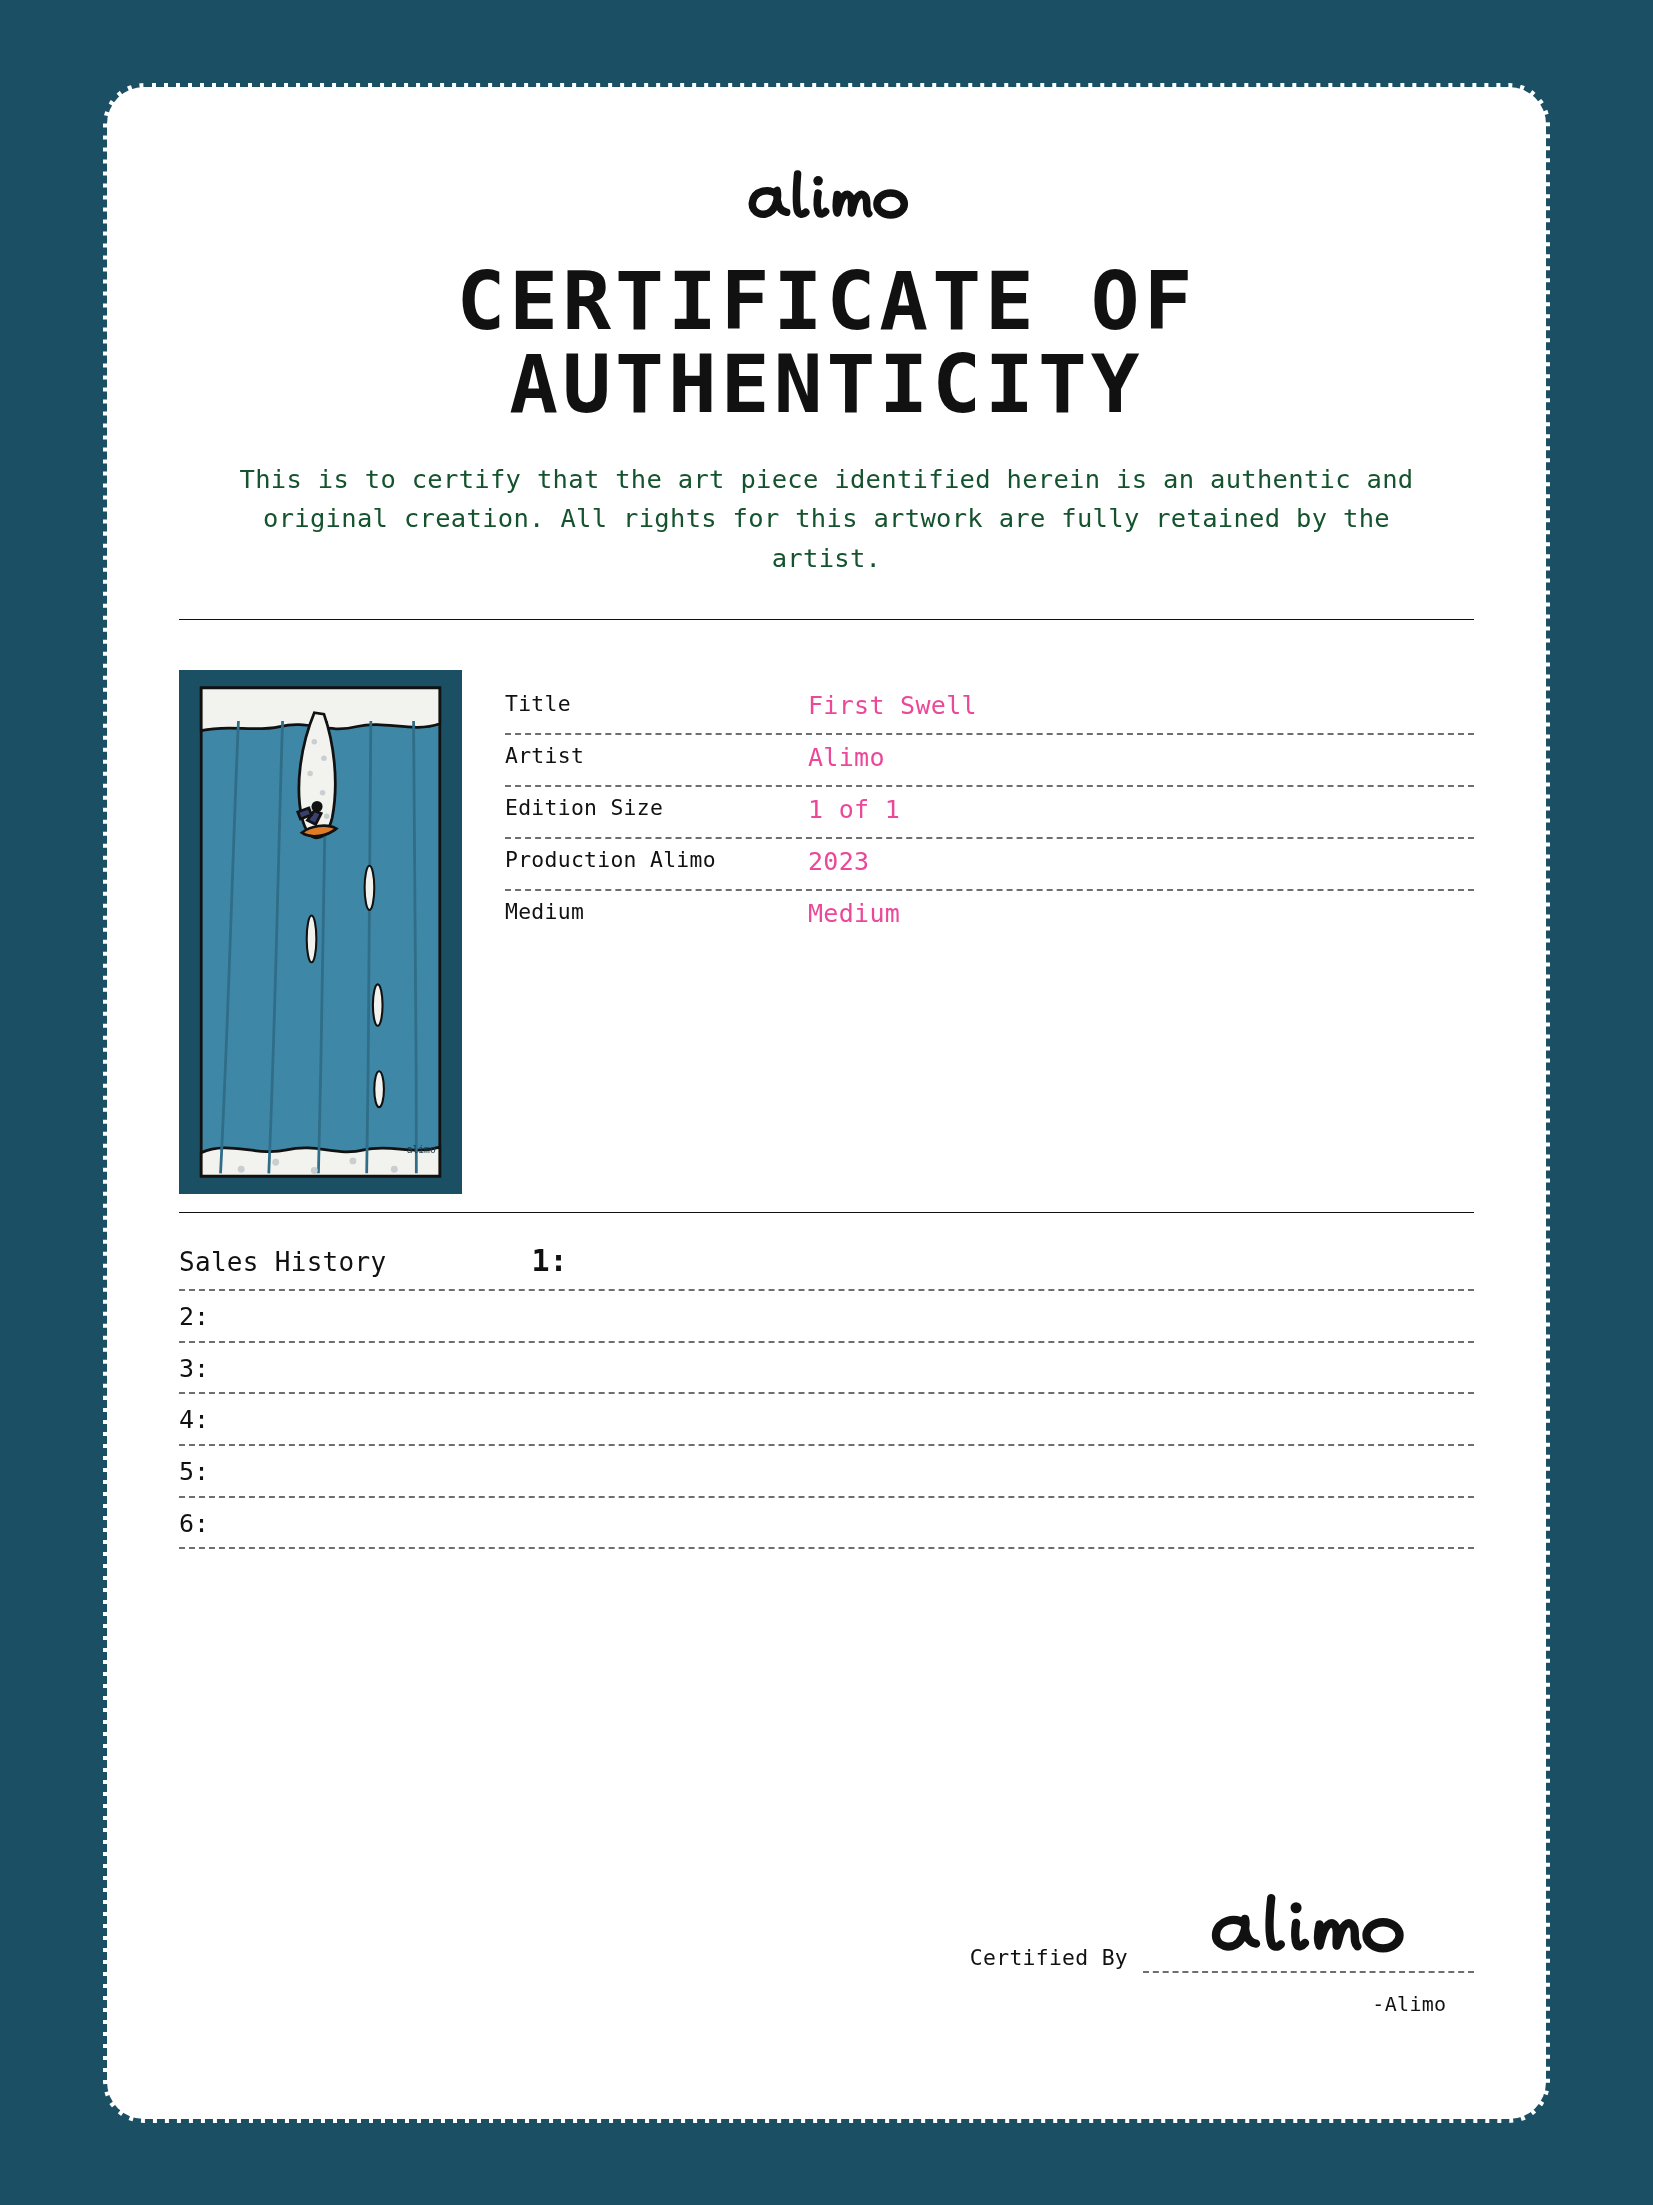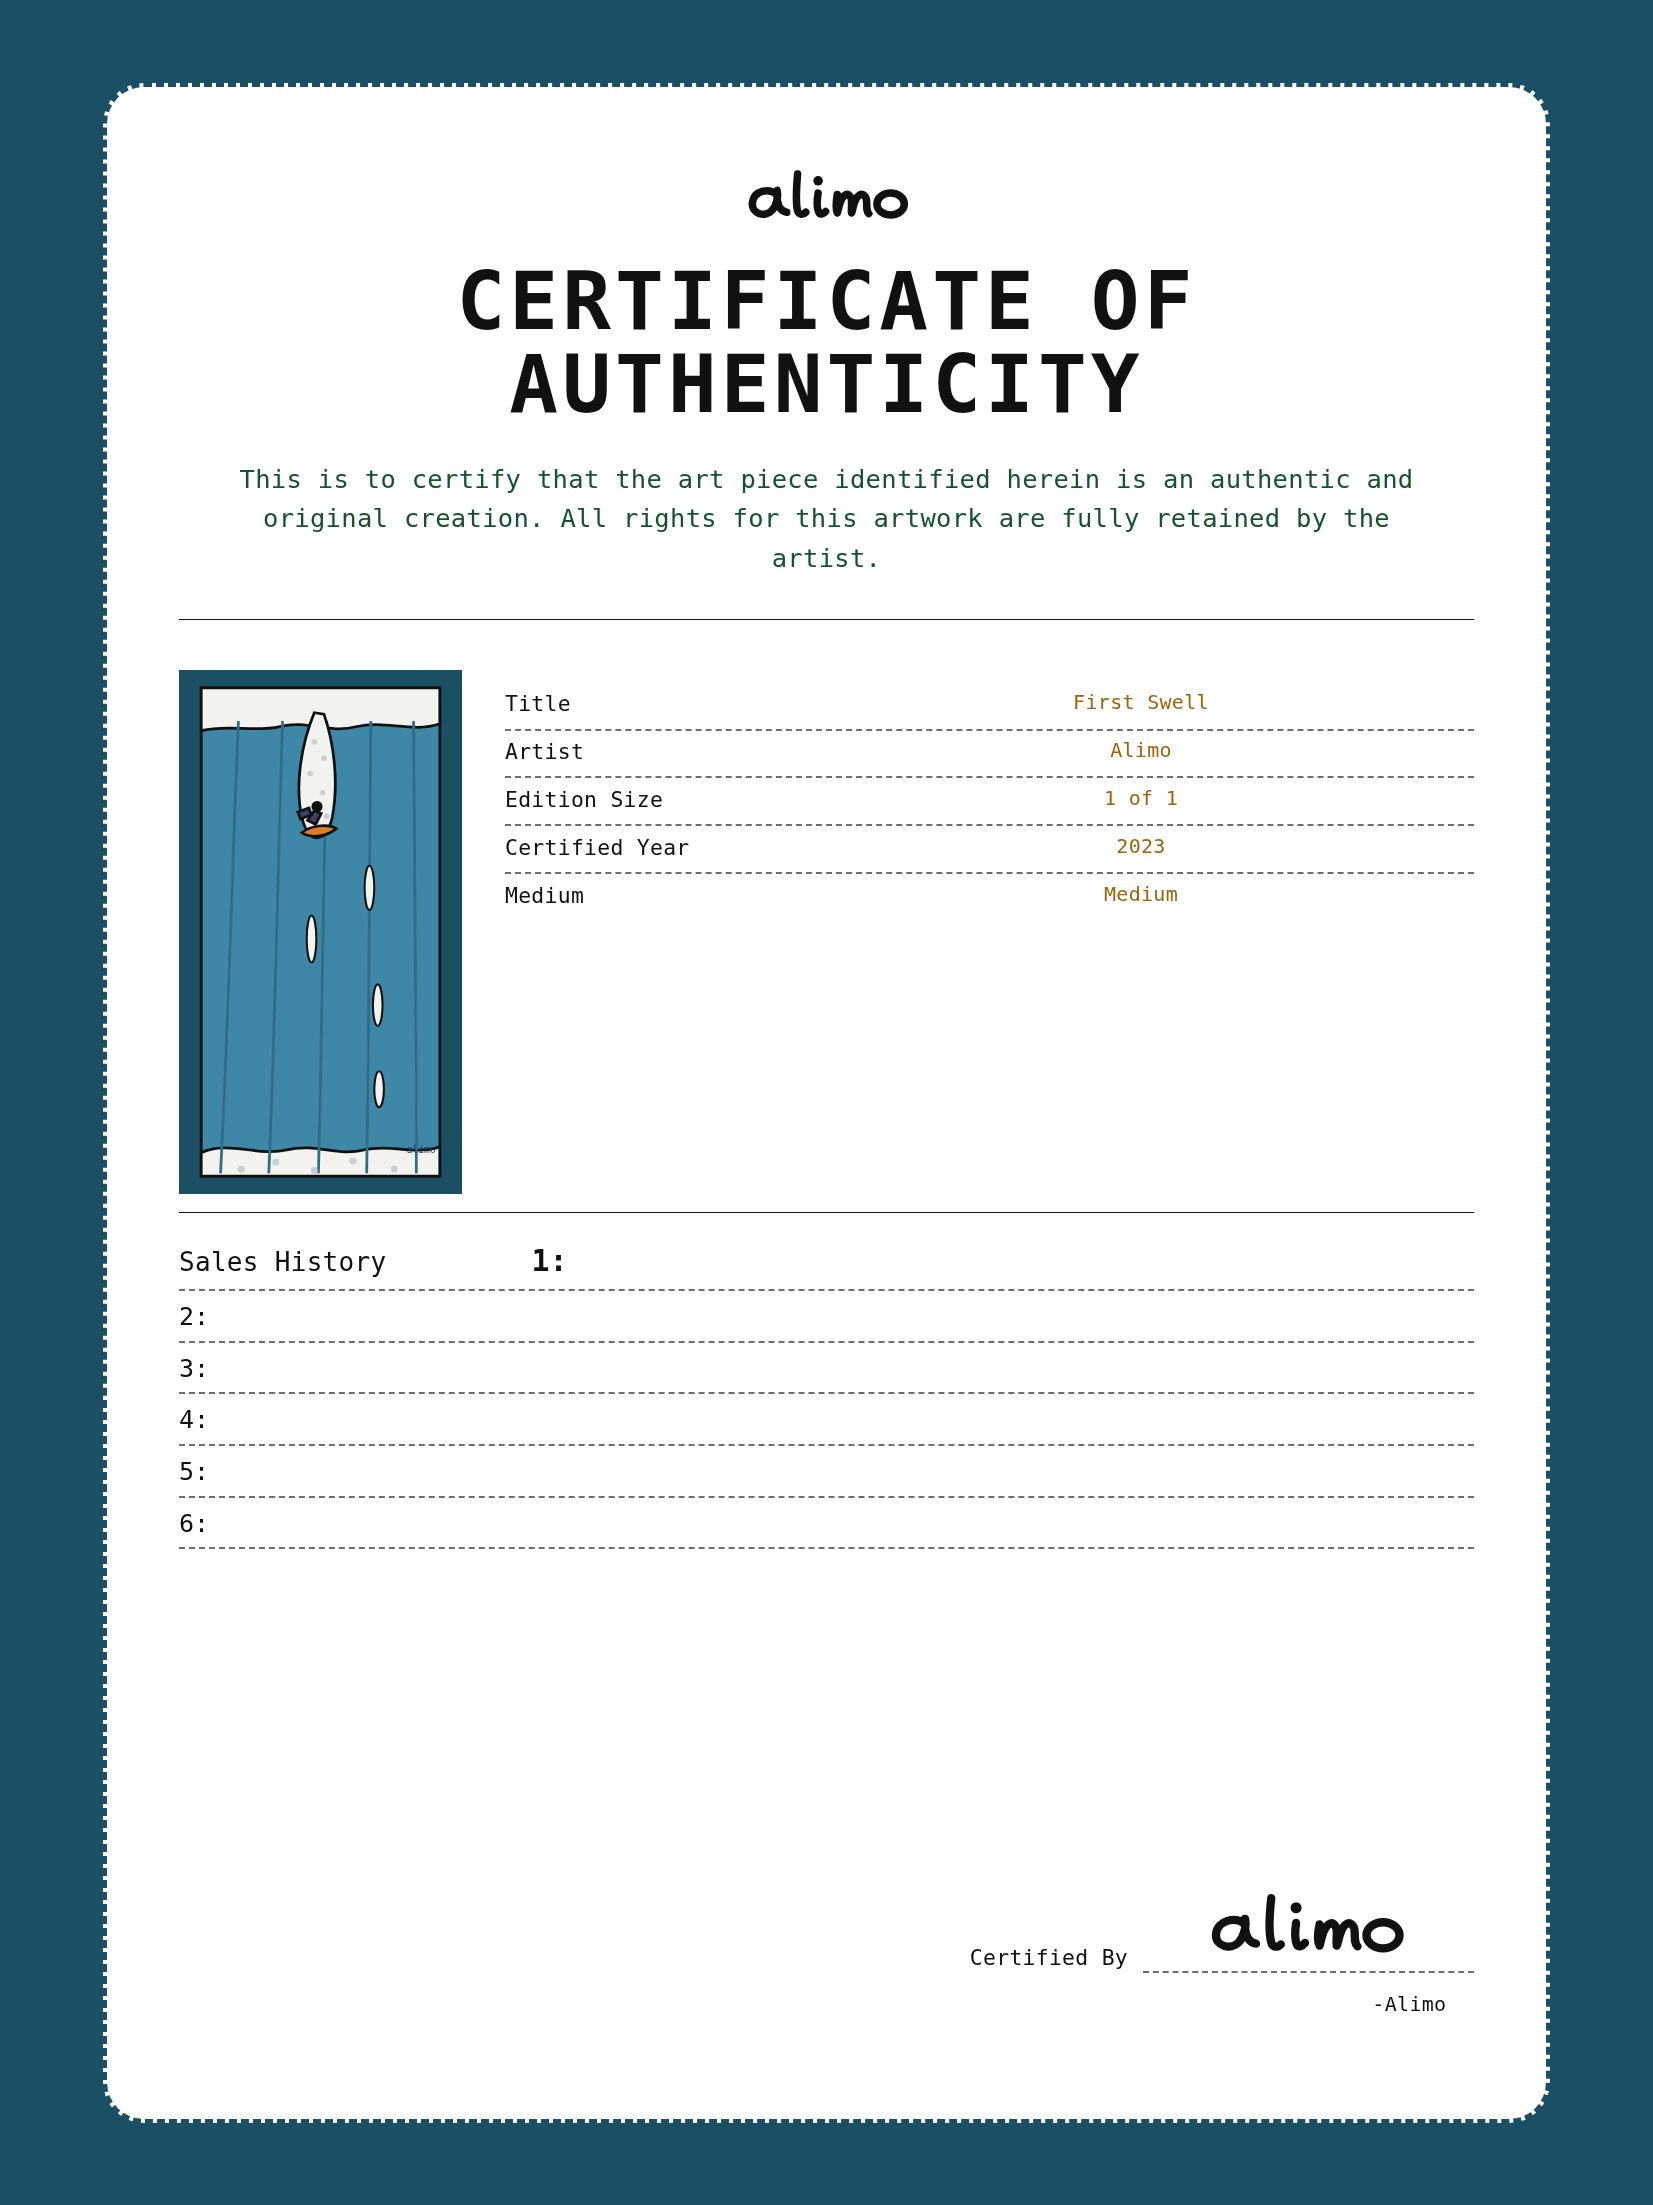--- a/index.html
+++ b/index.html
@@ -97,25 +97,24 @@
   .field-row:last-child { border-bottom: none; }
   .field-label {
     flex: 0 0 303px;
     font-size: 21.4px;
     color: #111;
     letter-spacing: 0.3px;
     line-height: 1.5;
   }
   .field-value {
     flex: 1 1 auto;
-    font-size: 20px;
-    color: #a16207;
+    font-size: 25px;
+    color: #ec4899;
     letter-spacing: 0.3px;
     line-height: 1.45;
-    text-align: center;
   }
 
   .rule2 {
     border-top: 1.4px solid #111;
     margin-top: 18px;
   }
 
   
   .sales {
     margin-top: 30px;
@@ -272,21 +271,21 @@
         </div>
         <div class="field-row">
           <div class="field-label">Artist</div>
           <div class="field-value">Alimo</div>
         </div>
         <div class="field-row">
           <div class="field-label">Edition Size</div>
           <div class="field-value">1 of 1</div>
         </div>
         <div class="field-row">
-          <div class="field-label">Certified Year</div>
+          <div class="field-label">Production Alimo</div>
           <div class="field-value">2023</div>
         </div>
         <div class="field-row">
           <div class="field-label">Medium</div>
           <div class="field-value">Medium</div>
         </div>
       </div>
     </div>
 
     <div class="rule2"></div>

